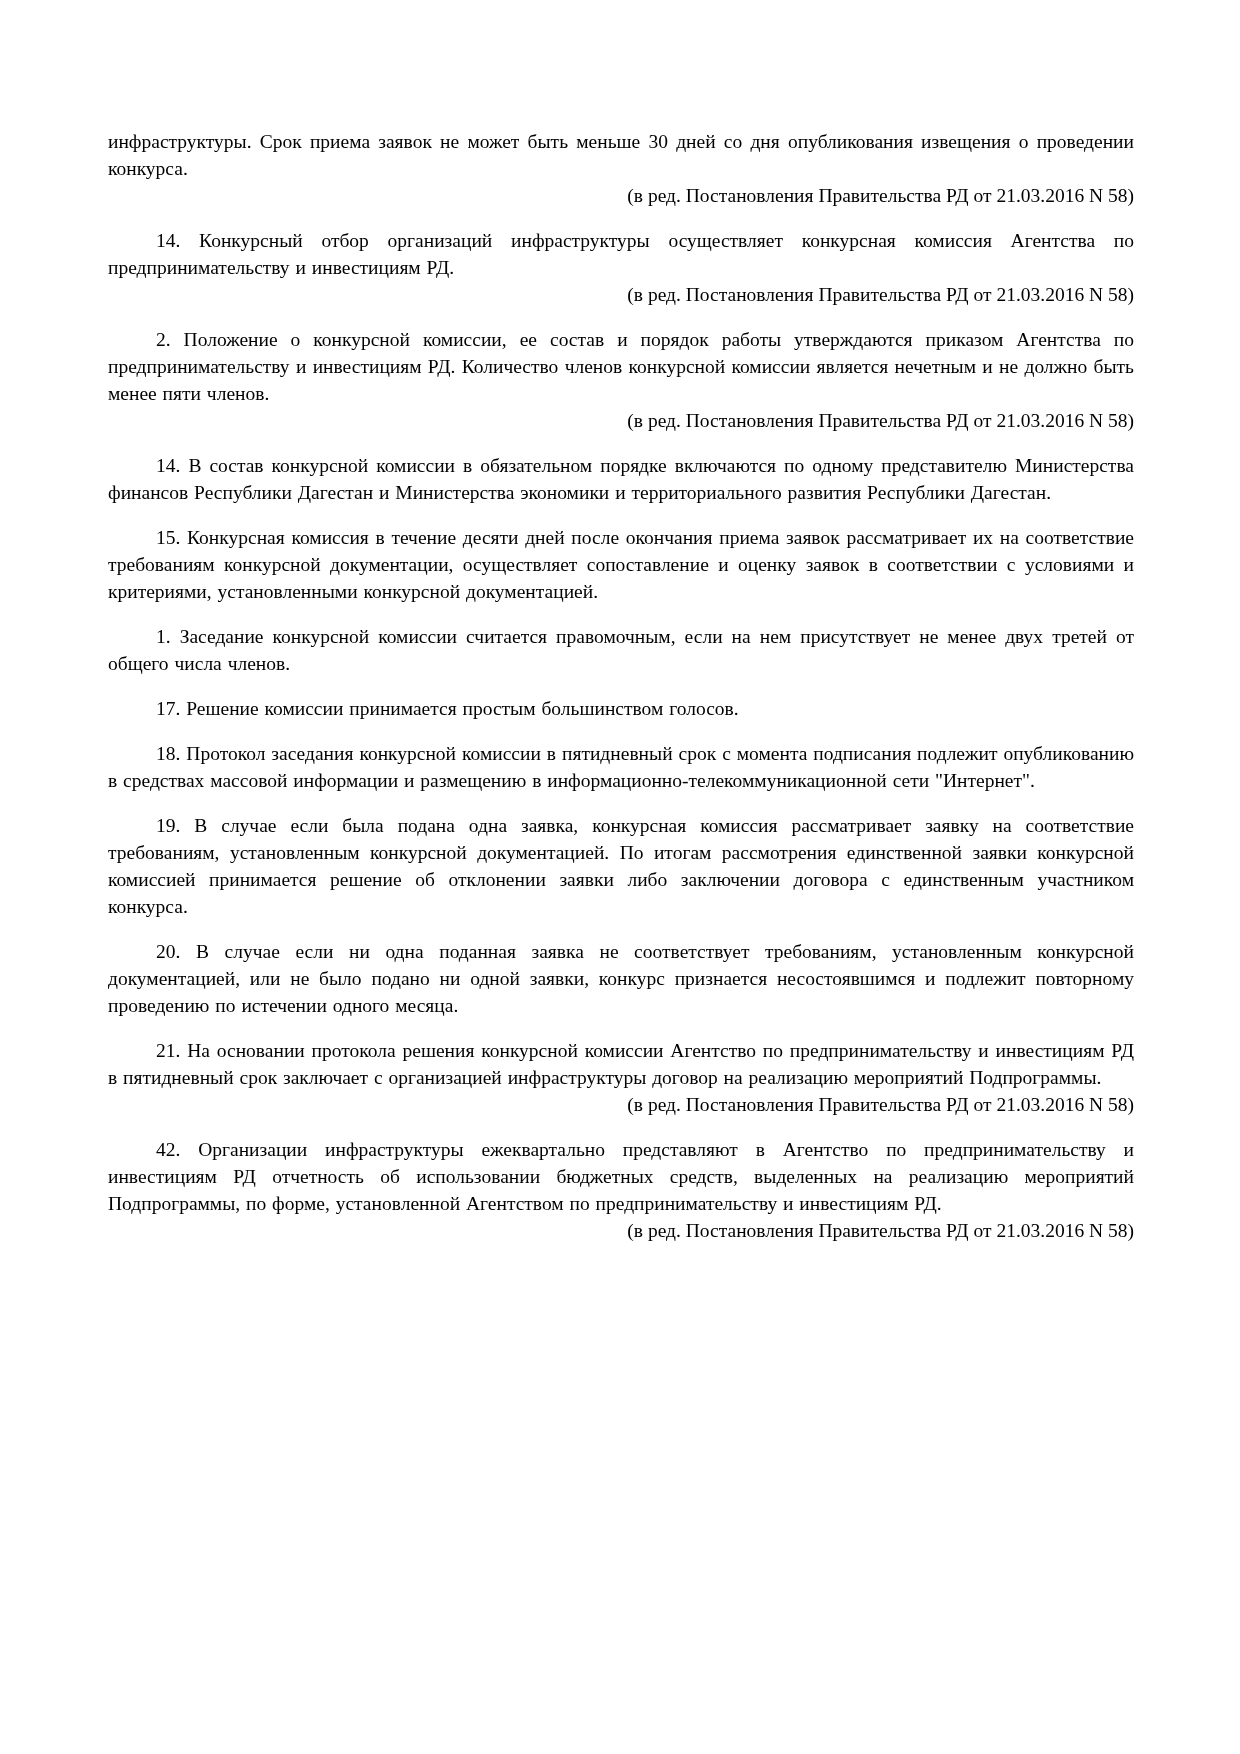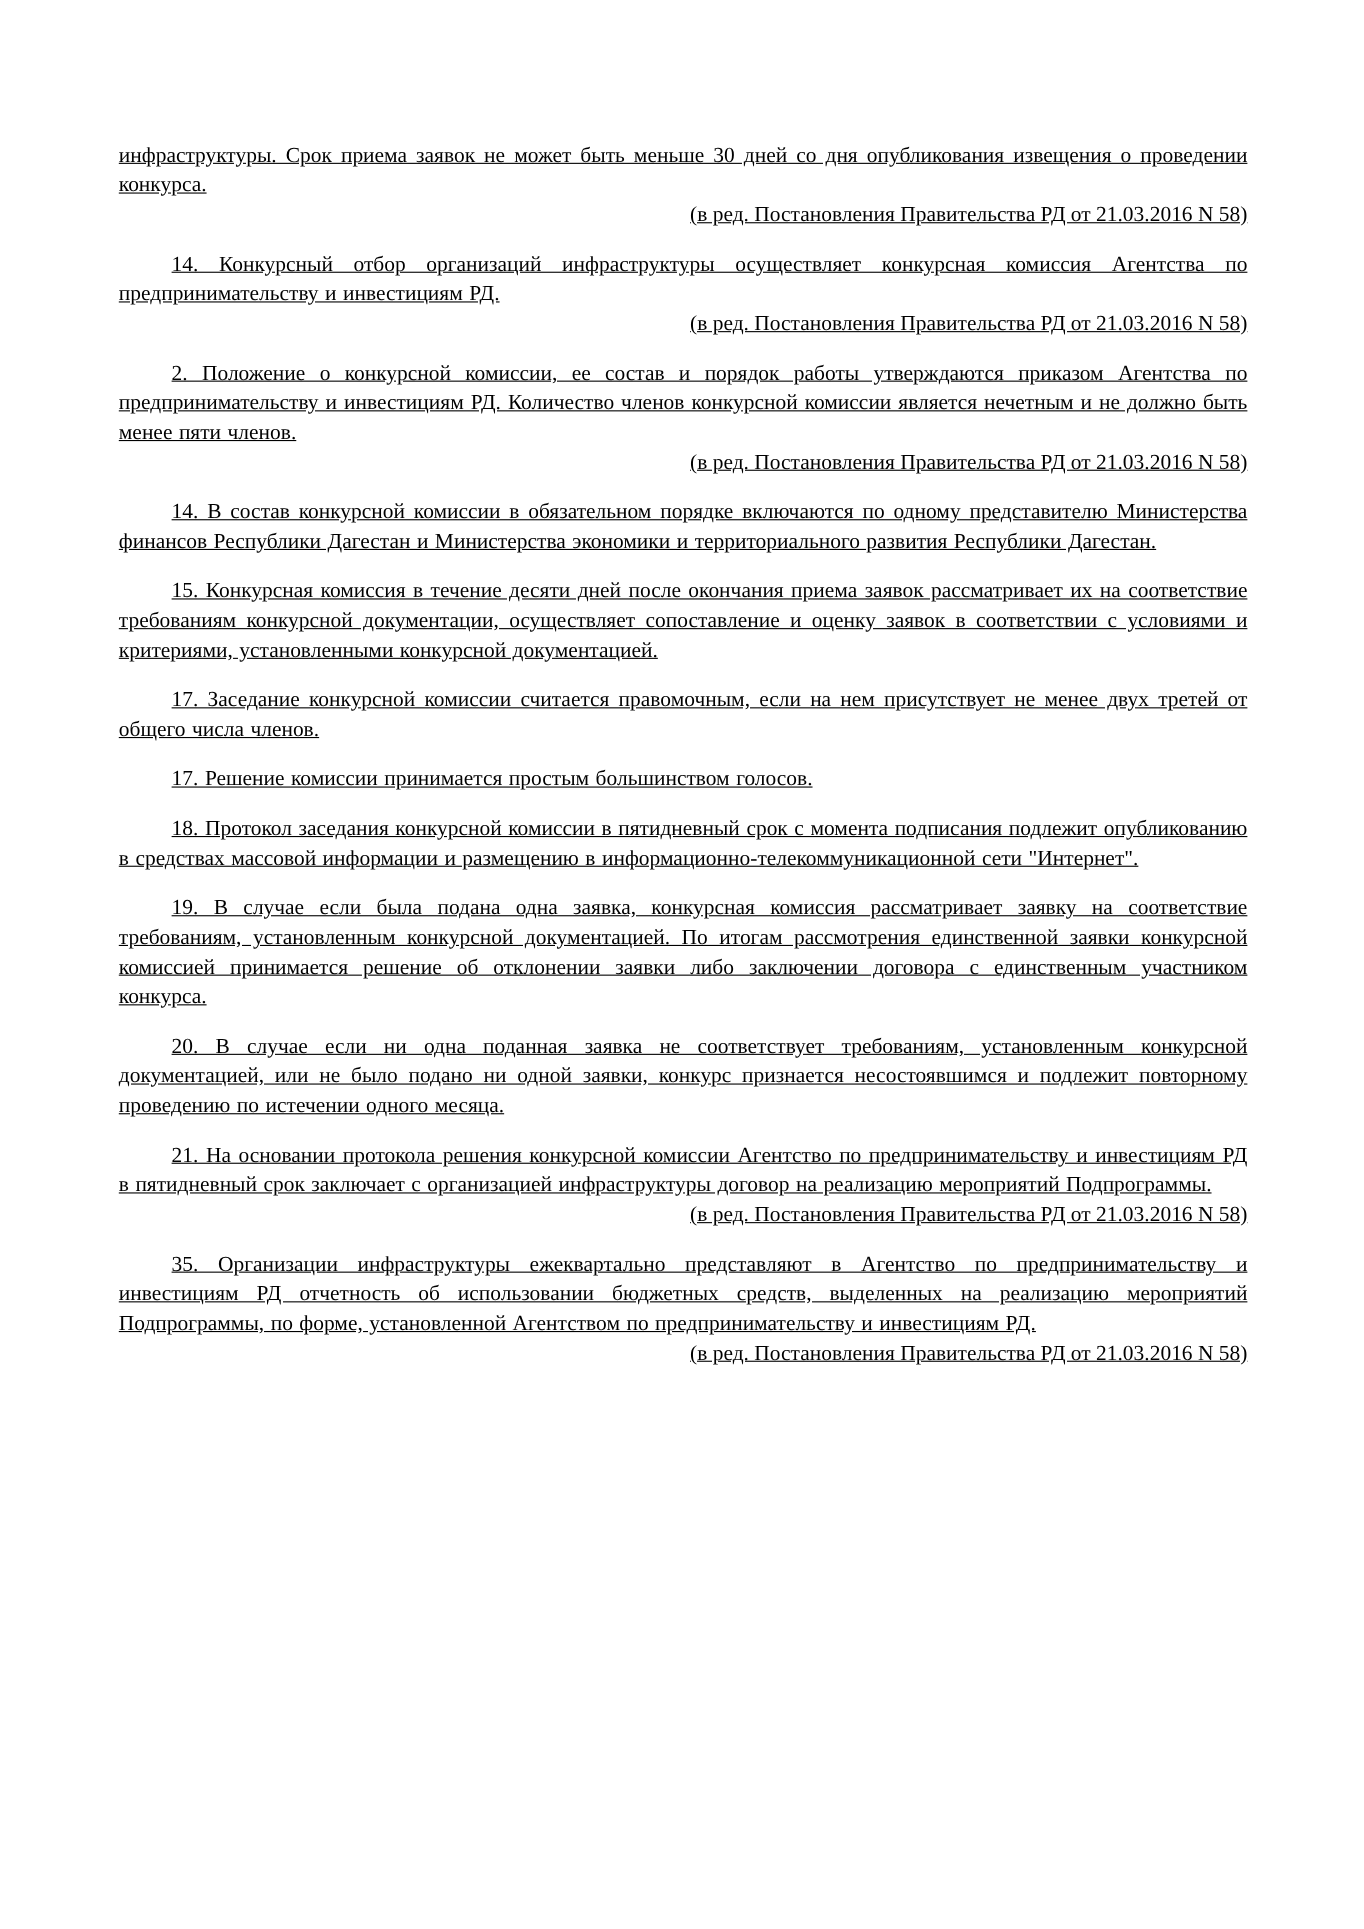--- a/index.html
+++ b/index.html
@@ -12,21 +12,20 @@
     background: #ffffff;
     color: #000000;
     font-family: "Liberation Serif", serif;
     overflow: hidden;
   }
   .page {
     box-sizing: border-box;
     width: 1240px;
     height: 1754px;
     padding: 128px 106px 0 108px;
-    text-decoration: underline;
   }
   .para-block {
     margin: 0 0 18px 0;
   }
   .para {
     margin: 0;
     font-size: 19.5px;
     line-height: 27px;
     text-align: justify;
     word-spacing: 1px;
@@ -68,21 +67,21 @@
     <p class="para indent">14. В состав конкурсной комиссии в обязательном порядке включаются по одному представителю Министерства финансов Республики Дагестан и Министерства экономики и территориального развития Республики Дагестан.</p>
 
   </div>
 
   <div class="para-block">
     <p class="para indent">15. Конкурсная комиссия в течение десяти дней после окончания приема заявок рассматривает их на соответствие требованиям конкурсной документации, осуществляет сопоставление и оценку заявок в соответствии с условиями и критериями, установленными конкурсной документацией.</p>
 
   </div>
 
   <div class="para-block">
-    <p class="para indent">17. Заседание конкурсной комиссии считается правомочным, если на нем присутствует не менее двух третей от общего числа членов.</p>
+    <p class="para indent">1. Заседание конкурсной комиссии считается правомочным, если на нем присутствует не менее двух третей от общего числа членов.</p>
 
   </div>
 
   <div class="para-block">
     <p class="para indent">17. Решение комиссии принимается простым большинством голосов.</p>
 
   </div>
 
   <div class="para-block">
     <p class="para indent">18. Протокол заседания конкурсной комиссии в пятидневный срок с момента подписания подлежит опубликованию в средствах массовой информации и размещению в информационно-телекоммуникационной сети "Интернет".</p>
@@ -98,18 +97,18 @@
     <p class="para indent">20. В случае если ни одна поданная заявка не соответствует требованиям, установленным конкурсной документацией, или не было подано ни одной заявки, конкурс признается несостоявшимся и подлежит повторному проведению по истечении одного месяца.</p>
 
   </div>
 
   <div class="para-block">
     <p class="para indent">21. На основании протокола решения конкурсной комиссии Агентство по предпринимательству и инвестициям РД в пятидневный срок заключает с организацией инфраструктуры договор на реализацию мероприятий Подпрограммы.</p>
     <p class="amendment">(в ред. Постановления Правительства РД от 21.03.2016 N 58)</p>
   </div>
 
   <div class="para-block">
-    <p class="para indent">35. Организации инфраструктуры ежеквартально представляют в Агентство по предпринимательству и инвестициям РД отчетность об использовании бюджетных средств, выделенных на реализацию мероприятий Подпрограммы, по форме, установленной Агентством по предпринимательству и инвестициям РД.</p>
+    <p class="para indent">42. Организации инфраструктуры ежеквартально представляют в Агентство по предпринимательству и инвестициям РД отчетность об использовании бюджетных средств, выделенных на реализацию мероприятий Подпрограммы, по форме, установленной Агентством по предпринимательству и инвестициям РД.</p>
     <p class="amendment">(в ред. Постановления Правительства РД от 21.03.2016 N 58)</p>
   </div>
 
 </div>
 </div>
 
 </body></html>

